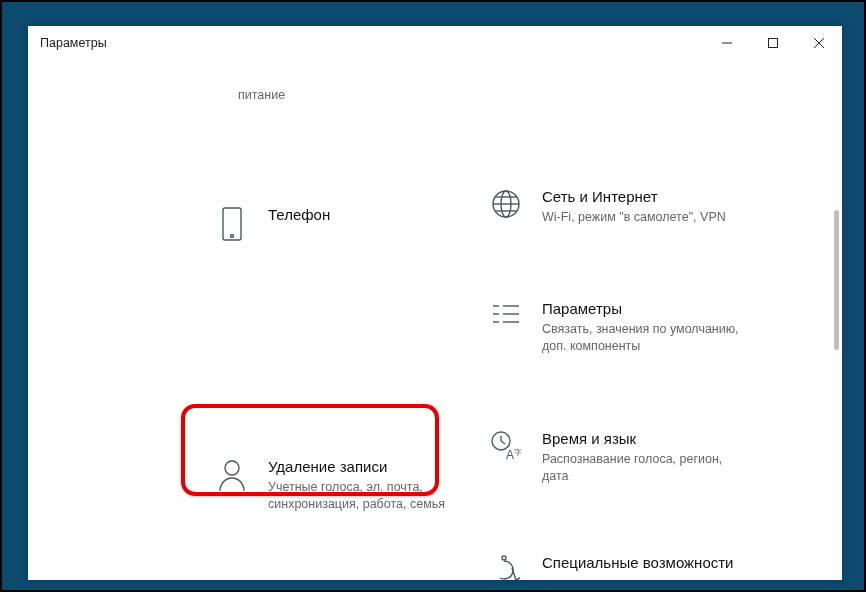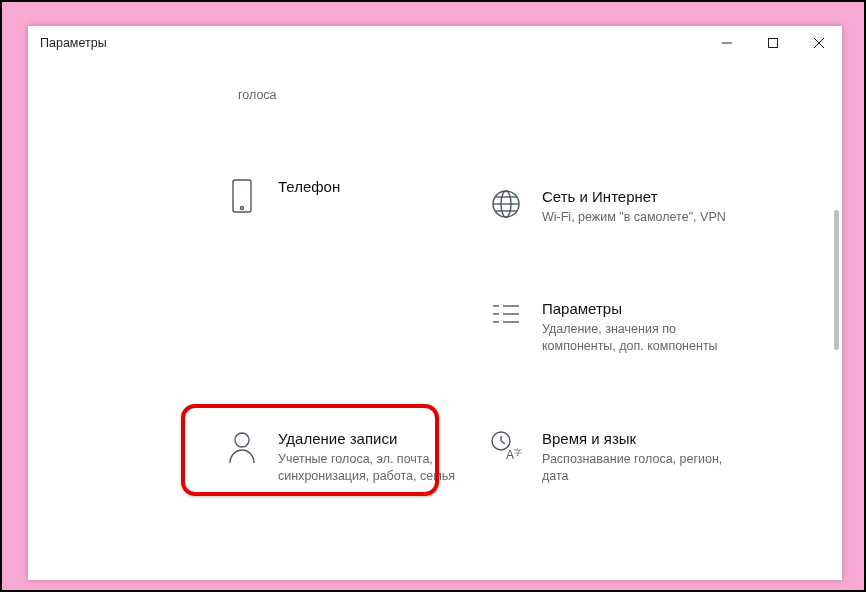--- a/index.html
+++ b/index.html
@@ -1,35 +1,35 @@
 <!DOCTYPE html>
 <html><head>
 <meta charset="utf-8">
 <style>
   * { box-sizing: border-box; margin: 0; padding: 0; }
   html, body { width: 866px; height: 592px; font-family: "Segoe UI", Arial, sans-serif; background: #fff; overflow: hidden; }
-  .frame { width: 866px; height: 592px; border: 2px solid #000; position: relative; background: #f9a8d4; }
+  .frame { width: 866px; height: 592px; border: 2px solid #000; position: relative; background: #0c4a6e; }
   .window { position: absolute; left: 26px; top: 24px; right: 22px; bottom: 10px; background: #fff; box-shadow: 0 0 6px rgba(0,0,0,.25); }
   .titlebar { height: 34px; display: flex; align-items: center; justify-content: space-between; padding: 0 0 0 12px; }
   .title { font-size: 12.5px; color: #222; }
   .controls { display: flex; height: 100%; }
   .ctrl { width: 46px; height: 34px; display: flex; align-items: center; justify-content: center; cursor: pointer; }
   .ctrl svg { display: block; }
   .body { position: absolute; top: 34px; left: 0; right: 0; bottom: 0; overflow: hidden; }
   .scroll { position: absolute; right: 3px; top: 150px; width: 5px; height: 140px; background: #bfbfbf; border-radius: 3px; }
   .grid { position: relative; width: 100%; height: 100%; }
   .item { position: absolute; width: 260px; display: flex; gap: 18px; cursor: pointer; }
   .icon-slot { width: 36px; height: 36px; flex: 0 0 36px; display: flex; align-items: flex-start; justify-content: center; color: #4a5862; }
   .icon-slot svg { stroke: #4a5862; }
   .txt { flex: 1; color: #222; }
   .item-title { font-size: 15px; color: #111; margin-bottom: 4px; white-space: nowrap; }
   .item-desc { font-size: 12.5px; color: #666; line-height: 1.35; }
   .peek { position: absolute; left: 210px; top: 28px; font-size: 12.5px; color: #666; }
   .highlight { position: absolute; border: 4px solid #e50000; border-radius: 14px; box-shadow: 0 1px 3px rgba(0,0,0,.25), inset 0 1px 2px rgba(255,255,255,.4); pointer-events: none; }
-  .col-l { left: 196px; }
+  .col-l { left: 186px; margin-top: 28px; }
   .col-r { left: 460px; }
 </style>
 </head>
 <body>
 <div class="frame">
 <div class="window">
 
   <div class="titlebar">
     <div class="title">Параметры</div>
     <div class="controls">
@@ -46,21 +46,21 @@
       <div class="ctrl">
         <svg width="12" height="12">
               <line x1="1" y1="1" x2="11" y2="11" stroke="#222" stroke-width="1"></line>
               <line x1="11" y1="1" x2="1" y2="11" stroke="#222" stroke-width="1"></line>
             </svg>
       </div>
     </div>
   </div>
 
   <div class="body">
-    <div class="peek">голоса</div>
+    <div class="peek">питание</div>
 
     <div class="grid">
 
       <div class="item col-l" style="top:118px">
         <div class="icon-slot">
           <svg width="24" height="36" fill="none" stroke-width="1.4">
                 <rect x="3" y="2" width="18" height="32" rx="2"></rect>
                 <circle cx="12" cy="30" r="1.5"></circle>
               </svg>
         </div>
@@ -92,21 +92,21 @@
             <line x1="2" y1="6" x2="8" y2="6"></line>
                 <line x1="12" y1="6" x2="28" y2="6"></line>
             <line x1="2" y1="14" x2="8" y2="14"></line>
                 <line x1="12" y1="14" x2="28" y2="14"></line>
             <line x1="2" y1="22" x2="8" y2="22"></line>
                 <line x1="12" y1="22" x2="28" y2="22"></line>
           </svg>
         </div>
         <div class="txt">
           <div class="item-title">Параметры</div>
-          <div class="item-desc">Удаление, значения по компоненты, доп. компоненты</div>
+          <div class="item-desc">Связать, значения по умолчанию, доп. компоненты</div>
         </div>
       </div>
 
       <div class="item col-l" style="top:370px">
         <div class="icon-slot">
           <svg width="30" height="34" fill="none" stroke-width="1.4">
                 <circle cx="15" cy="10" r="7"></circle>
                 <path d="M3 33 a12 13 0 0 1 24 0"></path>
               </svg>
         </div>
@@ -126,20 +126,33 @@
                 <text x="25" y="25" font-size="8" fill="#4a5862" stroke="none" font-family="Segoe UI,Arial">字</text>
               </svg>
         </div>
         <div class="txt">
           <div class="item-title">Время и язык</div>
           <div class="item-desc">Распознавание голоса, регион, дата</div>
         </div>
       </div>
 
 
+      <div class="item col-r" style="top:494px">
+        <div class="icon-slot">
+          <svg width="32" height="30" fill="none" stroke-width="1.4">
+                <path d="M10 24 a9 9 0 1 0 4 -17"></path>
+                <path d="M22 14 l4 12 l4 -2"></path>
+                <circle cx="14" cy="4" r="2"></circle>
+              </svg>
+        </div>
+        <div class="txt">
+          <div class="item-title">Специальные возможности</div>
+          <div class="item-desc"></div>
+        </div>
+      </div>
 
     </div>
 
     <div class="scroll"></div>
   </div>
 
   <div class="highlight" style="left:153px; top:378px; width:258px; height:92px"></div>
 
 </div>
 </div>

